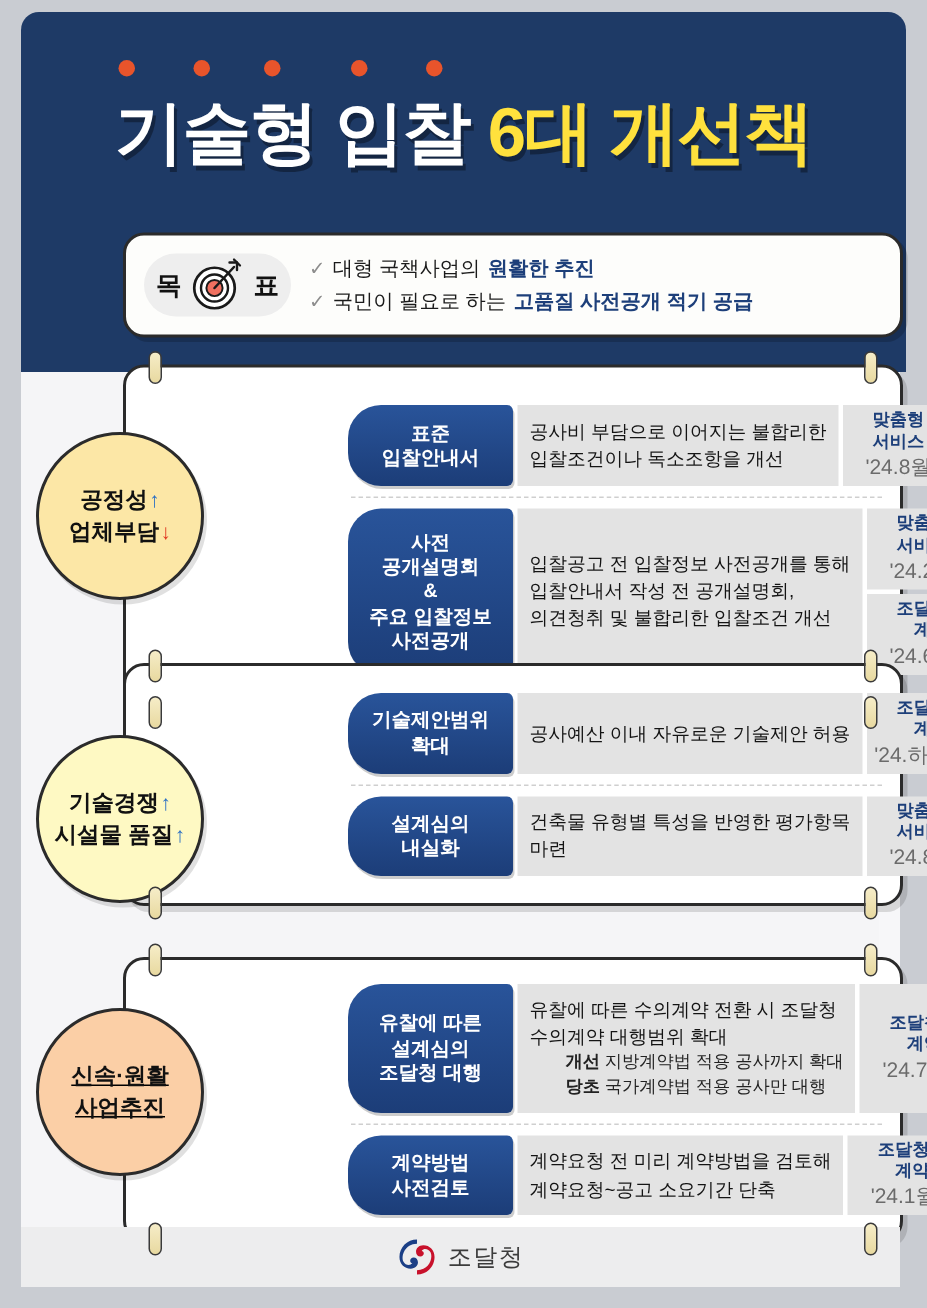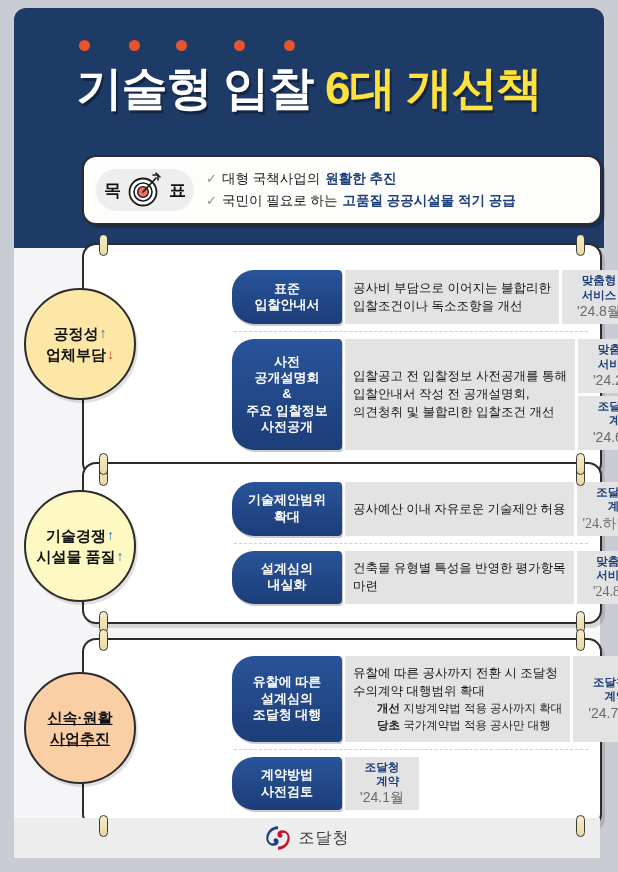--- a/index.html
+++ b/index.html
@@ -113,21 +113,21 @@
   
   .section{
     position:absolute; left:82px;
     width:520px;
     background:#ffffff;
     border:2px solid #2b2b2b;
     border-radius:14px;
     box-shadow:3px 4px 0 rgba(0,0,0,.13);
   }
   #sec-1{ top:243px; height:234px; }
-  #sec-2{ top:462px; height:162px;font-family:Liberation Serif, serif; }
+  #sec-2{ top:442px; height:162px; }
   #sec-3{ top:638px; height:190px; }
 
   
   .pin{
     position:absolute;
     width:9px; height:22px;
     background:linear-gradient(180deg,#f6edc8 0%,#e8d9a0 100%);
     border:1.6px solid #3a3a3a;
     border-radius:5px;
     z-index:40;
@@ -281,21 +281,21 @@
     </div>
     <div class="goal-list">
       <div class="goal-item">
         <span class="check">✓</span>
         <span>대형 국책사업의 </span>
           <span class="goal-hl">원활한 추진</span>
       </div>
       <div class="goal-item">
         <span class="check">✓</span>
         <span>국민이 필요로 하는 </span>
-          <span class="goal-hl">고품질 공공시설물 적기 공급</span>
+          <span class="goal-hl">고품질 사전공개 적기 공급</span>
       </div>
     </div>
   </div>
 
   <div class="section" id="sec-1">
     <span class="pin tl"></span>
     <span class="pin tr"></span>
     <span class="pin bl"></span>
     <span class="pin br"></span>
     <div class="rows">
@@ -416,39 +416,43 @@
     <span class="pin tr"></span>
     <span class="pin bl"></span>
     <span class="pin br"></span>
     <div class="rows">
 
       <div class="row" style="min-height:86px">
         <div class="label">유찰에 따른
 설계심의
 조달청 대행</div>
         <div class="desc">
-          <div class="desc-line">유찰에 따른 공사까지 전환 시 조달청</div>
+          <div class="desc-line">유찰에 따른 수의계약 전환 시 조달청</div>
           <div class="desc-line">수의계약 대행범위 확대</div>
           <div class="sub-line"><b>개선</b> <span>지방계약법 적용 공사까지 확대</span></div>
           <div class="sub-line"><b>당초</b> <span>국가계약법 적용 공사만 대행</span></div>
         </div>
         <div class="tags">
           <div class="tag">
             <div class="tag-name">조달청
 계약</div>
             <div class="tag-date">'24.7월</div>
           </div>
         </div>
       </div>
 
       <div class="row-sep"></div>
 
       <div class="row">
         <div class="label">계약방법
 사전검토</div>
+        <div class="desc">
+          <div class="desc-line">계약요청 전 미리 계약방법을 검토해</div>
+          <div class="desc-line">계약요청~공고 소요기간 단축</div>
+        </div>
         <div class="tags">
           <div class="tag">
             <div class="tag-name">조달청
 계약</div>
             <div class="tag-date">'24.1월</div>
           </div>
         </div>
       </div>
 
     </div>

